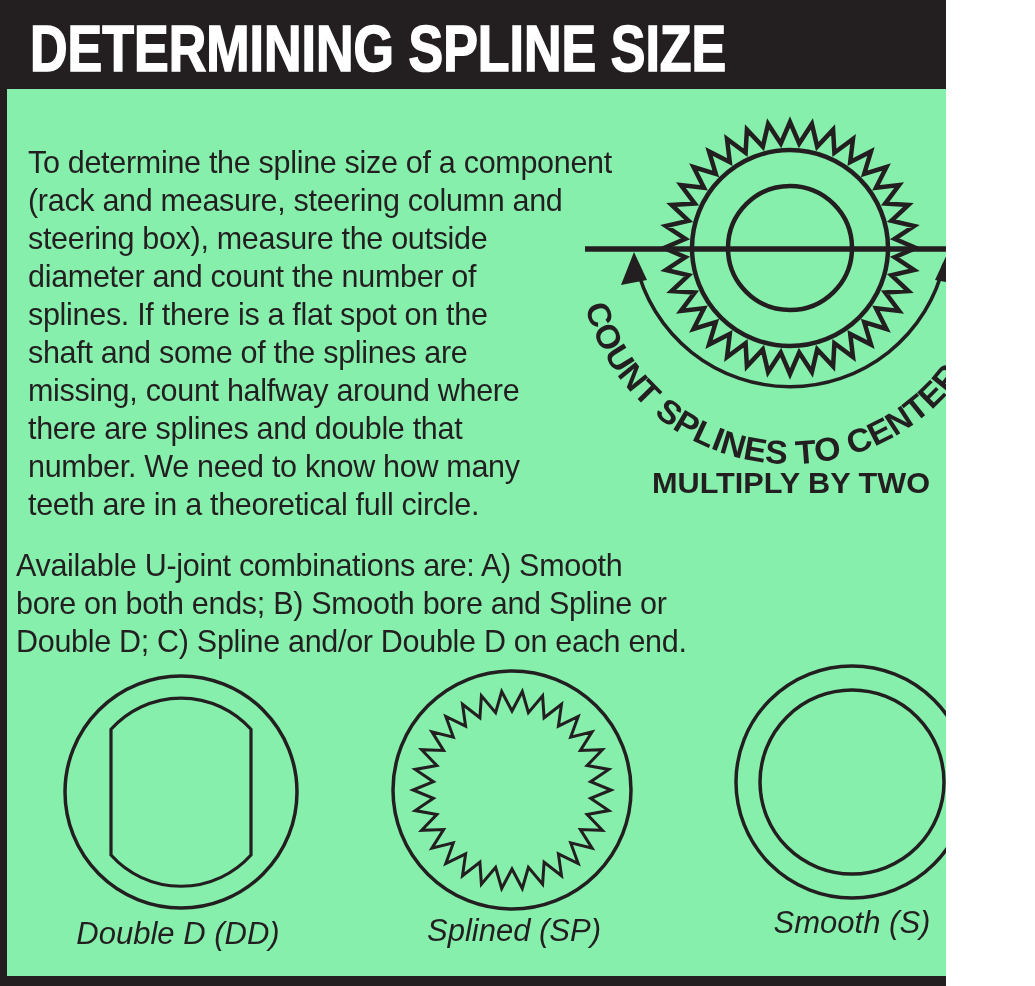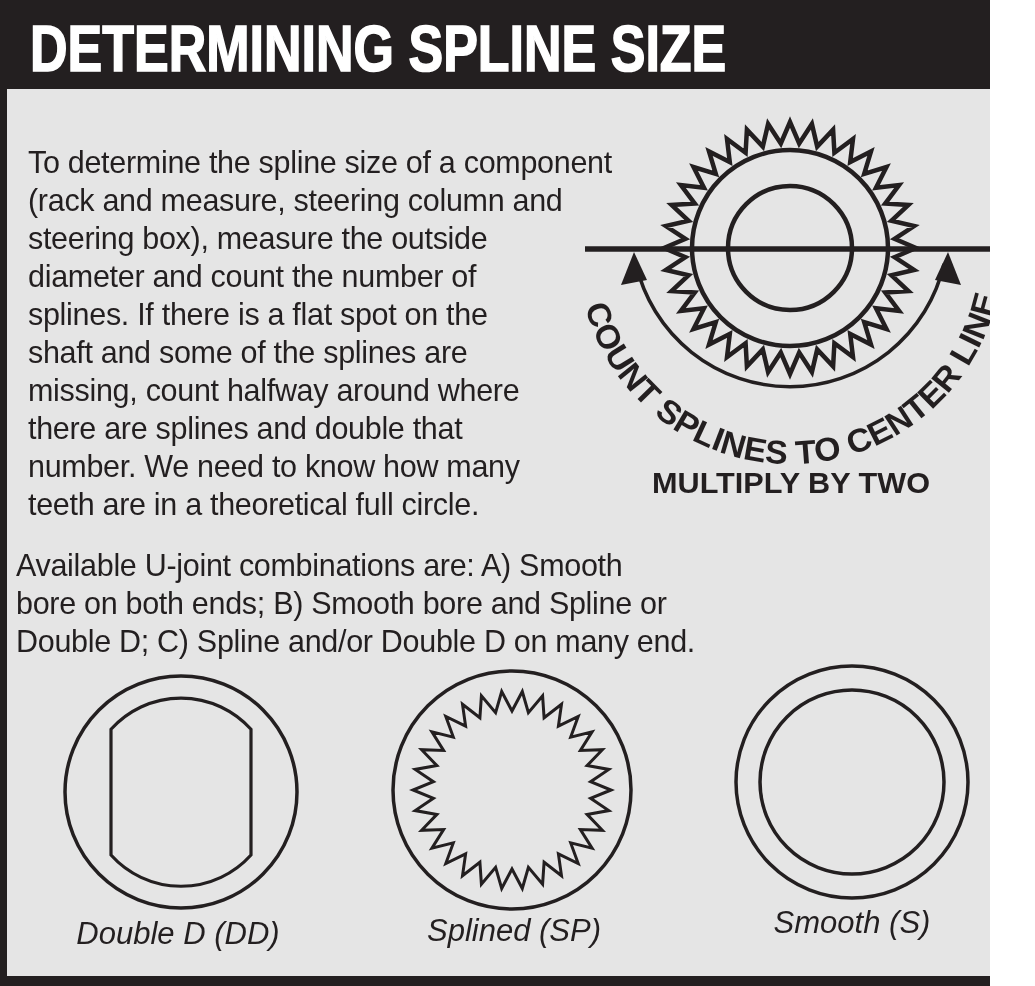--- a/index.html
+++ b/index.html
@@ -1,20 +1,19 @@
 <!DOCTYPE html>
 <html><head>
 <meta charset="utf-8">
 <style>
   html,body{margin:0;padding:0;background:#fff;}
   .page{
     position:relative;width:946px;height:986px;overflow:hidden;
-    background:#e5e5e5;color:#231f20;
+    background:#86efac;color:#231f20;
     font-family:"Liberation Sans",sans-serif;
-    padding-left:44px;
   }
   
   .header{position:absolute;left:0;top:0;width:1035px;height:89px;background:#231f20;}
   .header .title{
     position:absolute;left:30px;top:11px;white-space:nowrap;
     font-size:65px;font-weight:bold;color:#ffffff;letter-spacing:0;
     transform:scaleX(0.80);transform-origin:left top;
     -webkit-text-stroke:1.6px #ffffff;
   }
   
@@ -56,21 +55,21 @@
     <div>shaft and some of the splines are</div>
     <div>missing, count halfway around where</div>
     <div>there are splines and double that</div>
     <div>number. We need to know how many</div>
     <div>teeth are in a theoretical full circle.</div>
   </div>
 
   <div class="para para-combos">
     <div>Available U-joint combinations are: A) Smooth</div>
     <div>bore on both ends; B) Smooth bore and Spline or</div>
-    <div>Double D; C) Spline and/or Double D on many end.</div>
+    <div>Double D; C) Spline and/or Double D on each end.</div>
   </div>
 
   <svg class="abs" style="left:553px;top:95px" width="482" height="420" viewBox="553 95 482 420">
     <polygon class="ln" stroke-width="4.5" points="916.0,248.0 894.6,257.2 914.1,269.9 891.4,275.2 908.4,291.1 885.2,292.4 899.1,311.0 876.0,308.2 886.5,329.0 864.2,322.2 871.0,344.5 850.2,334.0 853.0,357.1 834.4,343.2 833.1,366.4 817.2,349.4 811.9,372.1 799.2,352.6 790.0,374.0 780.8,352.6 768.1,372.1 762.8,349.4 746.9,366.4 745.6,343.2 727.0,357.1 729.8,334.0 709.0,344.5 715.8,322.2 693.5,329.0 704.0,308.2 680.9,311.0 694.8,292.4 671.6,291.1 688.6,275.2 665.9,269.9 685.4,257.2 664.0,248.0 685.4,238.8 665.9,226.1 688.6,220.8 671.6,204.9 694.8,203.6 680.9,185.0 704.0,187.8 693.5,167.0 715.8,173.8 709.0,151.5 729.8,162.0 727.0,138.9 745.6,152.8 746.9,129.6 762.8,146.6 768.1,123.9 780.8,143.4 790.0,122.0 799.2,143.4 811.9,123.9 817.2,146.6 833.1,129.6 834.4,152.8 853.0,138.9 850.2,162.0 871.0,151.5 864.2,173.8 886.5,167.0 876.0,187.8 899.1,185.0 885.2,203.6 908.4,204.9 891.4,220.8 914.1,226.1 894.6,238.8"></polygon>
     <circle class="ln" cx="790" cy="248" r="98" stroke-width="4.5"></circle>
     <circle class="ln" cx="790" cy="248" r="62" stroke-width="4.5"></circle>
     <line class="ln" x1="585" y1="249" x2="995" y2="249" stroke-width="5.5"></line>
     <path class="ln" d="M 636 264 A 158 158 0 0 0 944 264" stroke-width="3.5"></path>
     <path class="fillshape" d="M 634 252 L 621 285 L 647 280 Z"></path>
     <path class="fillshape" d="M 948 252 L 935 280 L 961 285 Z"></path>

